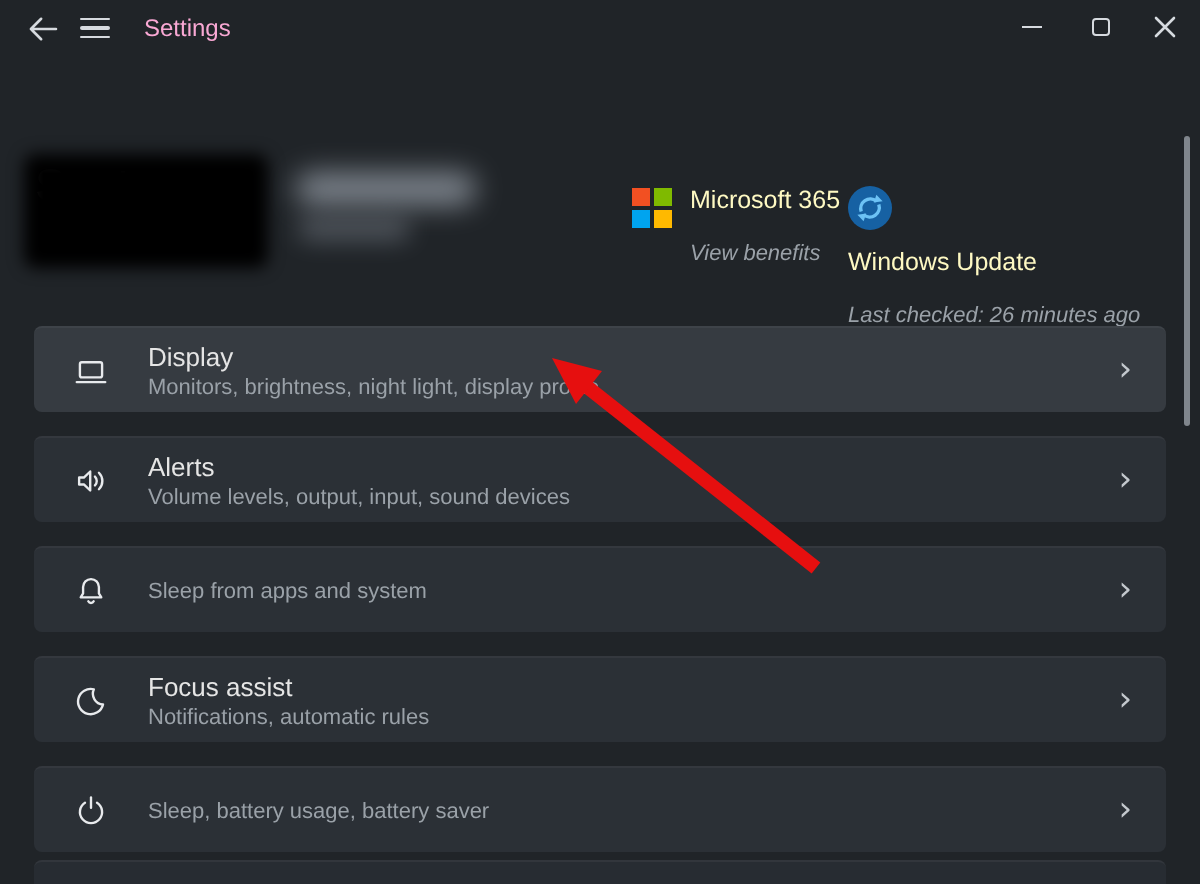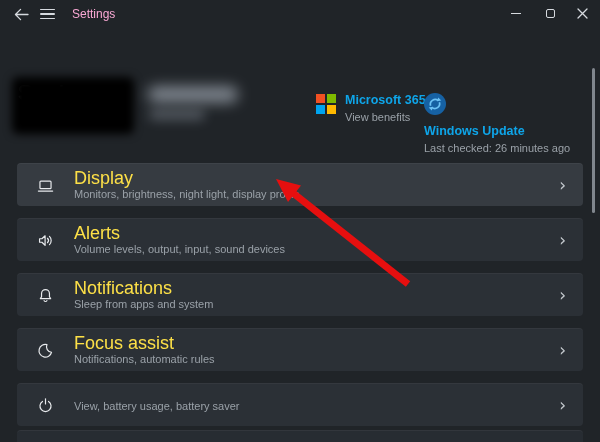--- a/index.html
+++ b/index.html
@@ -54,35 +54,35 @@
   }
   .redact-2 {
     position: absolute; left: 149px; top: 109px; width: 56px; height: 11px;
     background: #7b828c; border-radius: 6px; filter: blur(6px); opacity: 0.55;
   }
   .acct-card { position: absolute; display: flex; gap: 9px; align-items: flex-start; cursor: pointer; }
   .ms365 { left: 316px; top: 93px; }
   .wupdate { left: 424px; top: 93px; flex-direction: column; }
   .ms-logo { width: 20px; height: 20px; display: grid; grid-template-columns: 9px 9px; grid-template-rows: 9px 9px; gap: 1.5px; margin-top: 1px; }
   .ms-logo i { display: block; }
-  .acct-title { font-size: 12.5px; font-weight: 700; color: #0ea5e9; line-height: 15px; }
-  .acct-sub { font-size: 11px; color: #9aa1a8; margin-top: 3px; }
+  .acct-title { font-size: 12.5px; font-weight: 400; color: #fef9c3; line-height: 15px; }
+  .acct-sub { font-size: 11px; color: #9aa1a8; margin-top: 13px; font-style: italic; }
   .wu-icon { width: 22px; height: 22px; flex: 0 0 auto; }
 
   
   .row {
     position: absolute; left: 17px; width: 566px; height: 43px;
     background: #2b3036; border-radius: 4px;
     border-top: 1px solid rgba(255,255,255,0.045);
     display: flex; align-items: center; cursor: pointer;
   }
   .row.hovered { background: #363b41; }
   .row-icon { width: 57px; display: flex; align-items: center; justify-content: center; flex: 0 0 auto; }
   .row-text { flex: 1 1 auto; min-width: 0; }
-  .row-title { font-size: 18px; color: #fde047; line-height: 15px; }
+  .row-title { font-size: 13px; color: #e5e5e5; line-height: 15px; }
   .row-sub { font-size: 11px; color: #9aa1a8; margin-top: 2px; }
   .row-chevron { flex: 0 0 auto; padding-right: 17px; font-size: 17px; color: #c3c8cd; line-height: 1; font-family: "DejaVu Sans", sans-serif; }
   .row-partial {
     position: absolute; left: 17px; top: 430px; width: 566px; height: 12px;
     background: #272c32; border-radius: 4px 4px 0 0;
     border-top: 1px solid rgba(255,255,255,0.05);
   }
 
   
   .scrollbar {
@@ -193,21 +193,20 @@
   </div>
 
   <div class="row" style="top:273px">
     <span class="row-icon">
       <svg width="19" height="19" viewBox="0 0 24 24" fill="none" stroke="#e8eaed" stroke-width="1.5" stroke-linecap="round" stroke-linejoin="round">
         <path d="M12 4.5 a5 5 0 0 0 -5 5 V13.5 L5.5 16 H18.5 L17 13.5 V9.5 a5 5 0 0 0 -5 -5 Z"></path>
         <path d="M10.3 18.5 a1.9 1.9 0 0 0 3.4 0"></path>
       </svg>
     </span>
     <span class="row-text">
-      <div class="row-title">Notifications</div>
       <div class="row-sub">Sleep from apps and system</div>
     </span>
     <span class="row-chevron">›</span>
   </div>
 
   <div class="row" style="top:328px">
     <span class="row-icon">
       <svg width="19" height="19" viewBox="0 0 24 24" fill="none" stroke="#e8eaed" stroke-width="1.5" stroke-linecap="round" stroke-linejoin="round">
         <path d="M13.8 4.6 a8 8 0 1 0 5.8 9.6 a6.8 6.8 0 0 1 -5.8 -9.6 Z"></path>
       </svg>
@@ -220,21 +219,21 @@
   </div>
 
   <div class="row" style="top:383px">
     <span class="row-icon">
       <svg width="19" height="19" viewBox="0 0 24 24" fill="none" stroke="#e8eaed" stroke-width="1.5" stroke-linecap="round" stroke-linejoin="round">
         <path d="M8.2 6.8 a7 7 0 1 0 7.6 0"></path>
         <path d="M12 3.5 V10"></path>
       </svg>
     </span>
     <span class="row-text">
-      <div class="row-sub">View, battery usage, battery saver</div>
+      <div class="row-sub">Sleep, battery usage, battery saver</div>
     </span>
     <span class="row-chevron">›</span>
   </div>
 
   <div class="row-partial"></div>
 
   <div class="scrollbar"></div>
 
   <svg class="anno" width="600" height="442" viewBox="0 0 600 442">
     <line x1="408" y1="284" x2="293" y2="193" stroke="#e60f0f" stroke-width="7"></line>

